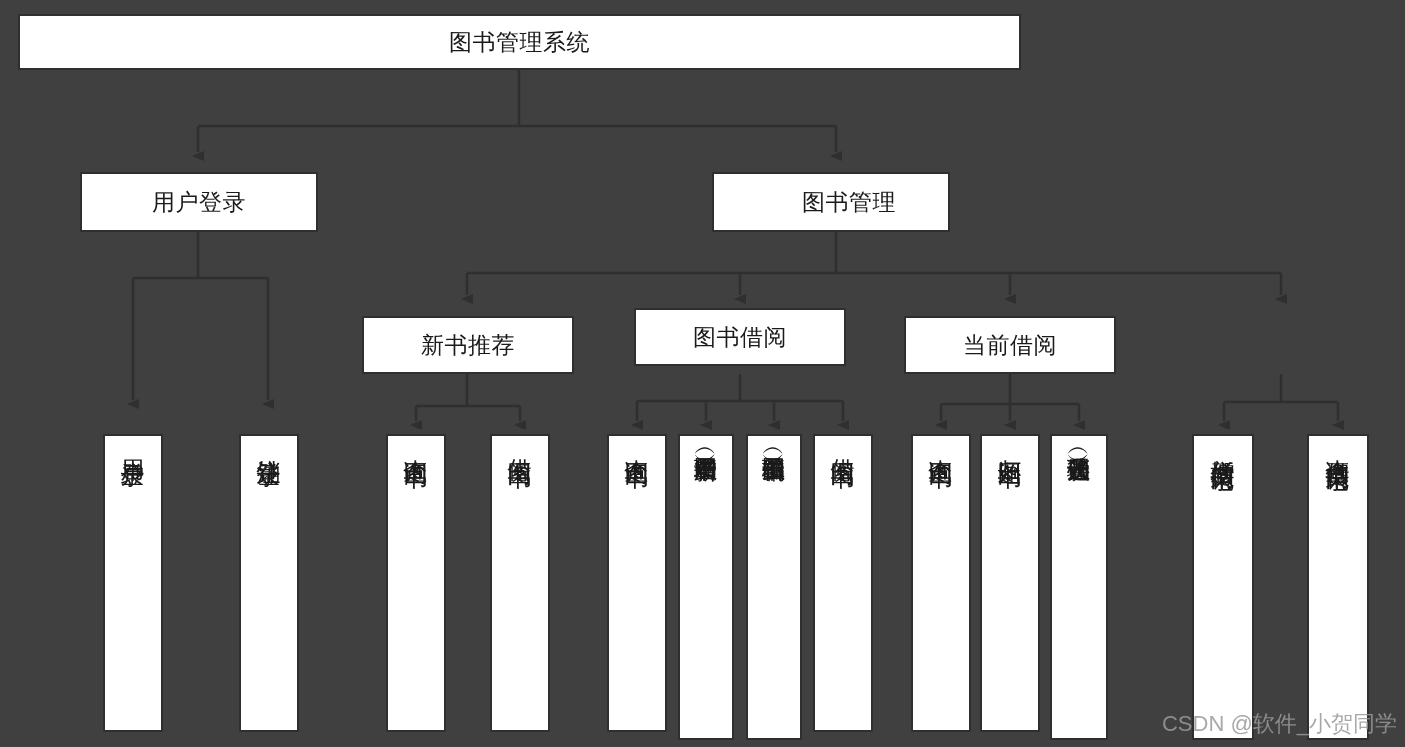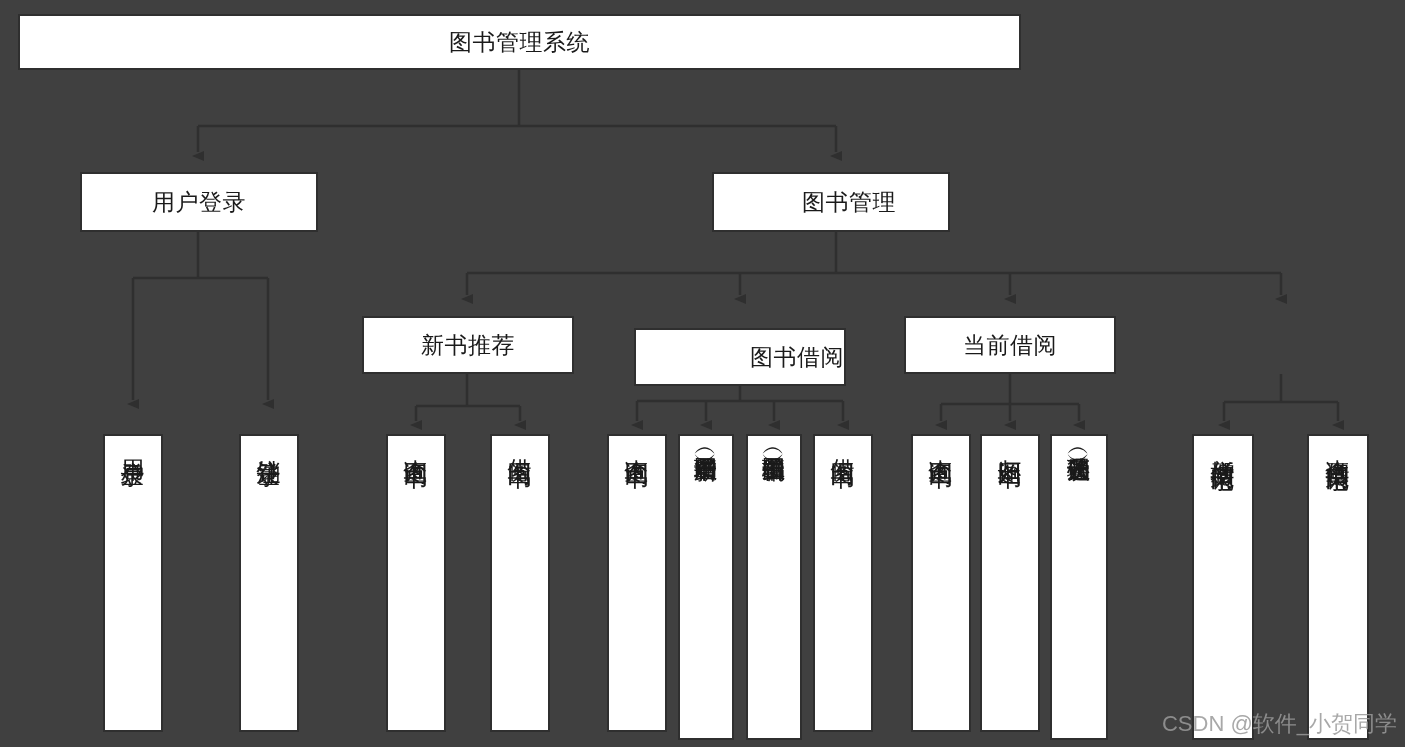--- a/index.html
+++ b/index.html
@@ -135,21 +135,21 @@
   <div class="node horiz" style="left:80px; top:172px; width:238px; height:60px;">
     <span class="lbl">用户登录</span>
   </div>
   <div class="node horiz" style="left:712px; top:172px; width:238px; height:60px;padding-left:36px;">
     <span class="lbl">图书管理</span>
   </div>
 
   <div class="node horiz" style="left:362px; top:316px; width:212px; height:58px;">
     <span class="lbl">新书推荐</span>
   </div>
-  <div class="node horiz" style="left:634px; top:328px; width:212px; height:58px;justify-content:flex-end;">
+  <div class="node horiz" style="left:634px; top:308px; width:212px; height:58px;">
     <span class="lbl">图书借阅</span>
   </div>
   <div class="node horiz" style="left:904px; top:316px; width:212px; height:58px;">
     <span class="lbl">当前借阅</span>
   </div>
 
   <div class="node vert" style="left:103px; top:434px; width:60px; height:298px;">
     <span class="lbl">用户登录</span>
   </div>
   <div class="node vert" style="left:239px; top:434px; width:60px; height:298px;">

